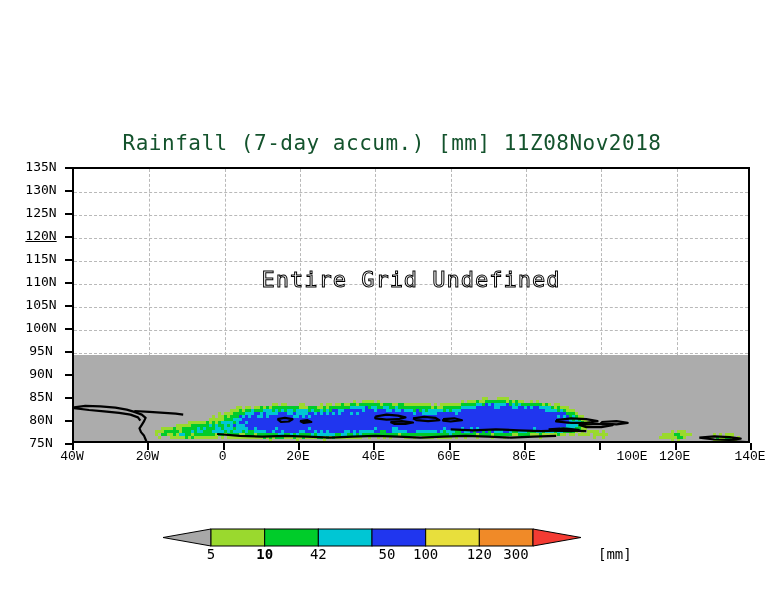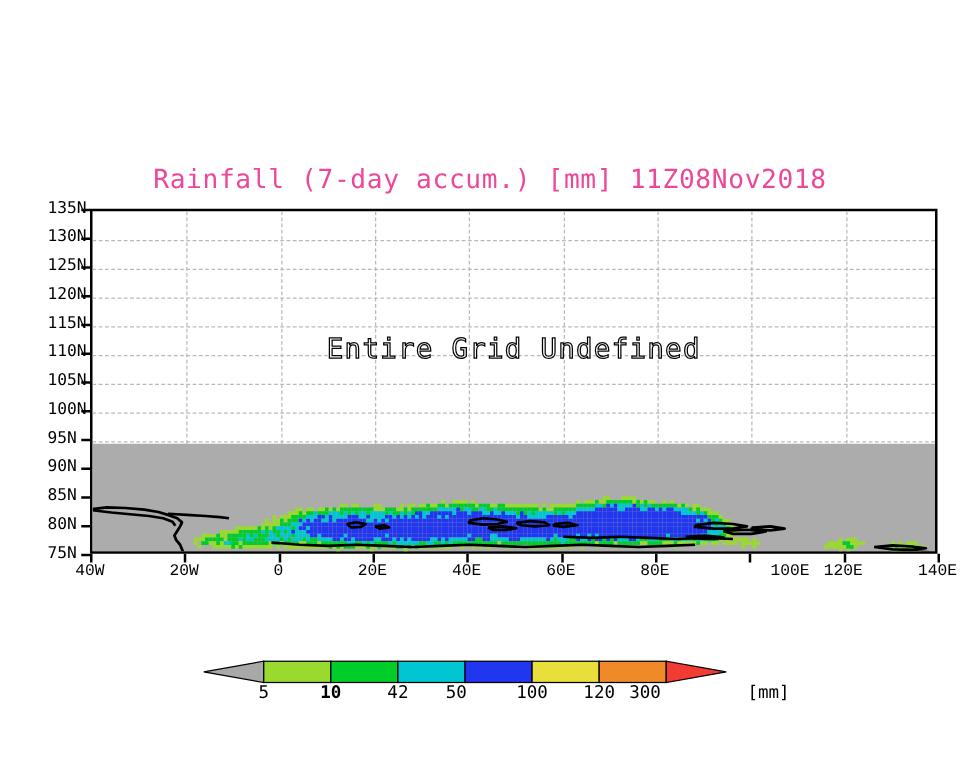--- a/index.html
+++ b/index.html
@@ -22,21 +22,21 @@
   }
   .title {
     position: absolute;
     left: 0;
     top: 131px;
     width: 784px;
     text-align: center;
     font-family: "DejaVu Sans Mono", monospace;
     font-size: 21px;
     letter-spacing: 0.5px;
-    color: #ec4899;
+    color: #14532d;
     white-space: nowrap;
   }
   
   .plot-frame {
     position: absolute;
     left: 72px;
     top: 167px;
     width: 678px;
     height: 276px;
     border: 2px solid #000000;
@@ -81,23 +81,23 @@
     font-family: "DejaVu Sans Mono", monospace;
     font-size: 22px;
     letter-spacing: 1px;
     color: #ffffff;
     -webkit-text-stroke: 1px #000000;
     white-space: nowrap;
   }
   
   .ytick {
     position: absolute;
-    right: 684px;
+    right: 712px;
     width: 62px;
-    text-align: left;
+    text-align: center;
     font-family: "DejaVu Sans Mono", monospace;
     font-size: 13px;
     color: #000000;
     white-space: nowrap;
   }
   .ytick-mark {
     position: absolute;
     left: 65px;
     width: 7px;
     height: 0;
@@ -153,21 +153,21 @@
 
   <div class="title">Rainfall (7-day accum.) [mm] 11Z08Nov2018</div>
 
   <div id="ylabels">
       <div class="ytick" style="top: 159px;">135N</div>
       <div class="ytick-mark" style="top: 167px;"></div>
       <div class="ytick" style="top: 182px;">130N</div>
       <div class="ytick-mark" style="top: 190px;"></div>
       <div class="ytick" style="top: 205px;">125N</div>
       <div class="ytick-mark" style="top: 213px;"></div>
-      <div class="ytick" style="top: 228px;">120N</div>
+      <div class="ytick" style="top: 228px; text-decoration: underline;">120N</div>
       <div class="ytick-mark" style="top: 236px;"></div>
       <div class="ytick" style="top: 251px;">115N</div>
       <div class="ytick-mark" style="top: 259px;"></div>
       <div class="ytick" style="top: 274px;">110N</div>
       <div class="ytick-mark" style="top: 282px;"></div>
       <div class="ytick" style="top: 297px;">105N</div>
       <div class="ytick-mark" style="top: 305px;"></div>
       <div class="ytick" style="top: 320px;">100N</div>
       <div class="ytick-mark" style="top: 328px;"></div>
       <div class="ytick" style="top: 343px;">95N</div>
@@ -1810,20 +1810,20 @@
         <rect x="209" y="0" width="53.666666666666664" height="17" fill="#2036ef" stroke="#000" stroke-width="1"></rect>
         <rect x="262.66666666666663" y="0" width="53.666666666666664" height="17" fill="#e8df3c" stroke="#000" stroke-width="1"></rect>
         <rect x="316.3333333333333" y="0" width="53.666666666666664" height="17" fill="#f08a28" stroke="#000" stroke-width="1"></rect>
         <path d="M370 0 L370 17 L418 8.5 Z" fill="#f43b33" stroke="#000" stroke-width="1"></path>
       </svg>
   </div>
   <div id="cblabels">
       <div class="cb-ticklabel" style="left: 181px;">5</div>
       <div class="cb-ticklabel" style="left: 234.667px; font-weight: bold;">10</div>
       <div class="cb-ticklabel" style="left: 288.333px;">42</div>
-      <div class="cb-ticklabel" style="left: 335px;">50</div>
+      <div class="cb-ticklabel" style="left: 357px;">50</div>
       <div class="cb-ticklabel" style="left: 395.667px;">100</div>
       <div class="cb-ticklabel" style="left: 449.333px;">120</div>
       <div class="cb-ticklabel" style="left: 486px;">300</div>
     </div>
   <div class="cb-unit">[mm]</div>
 
 </div>
 
 </body></html>

